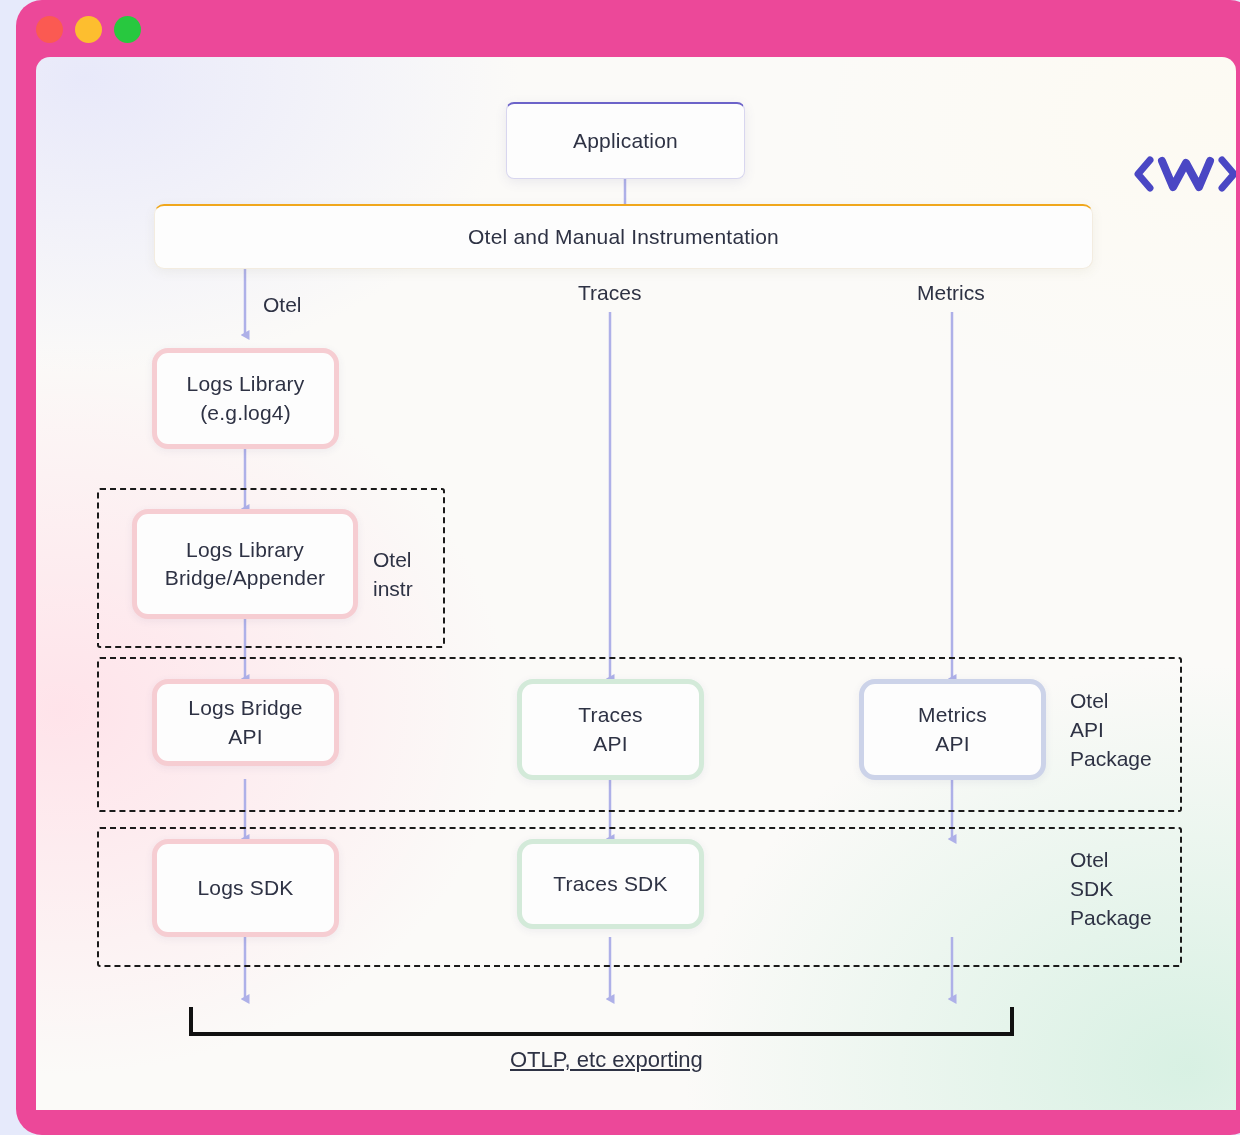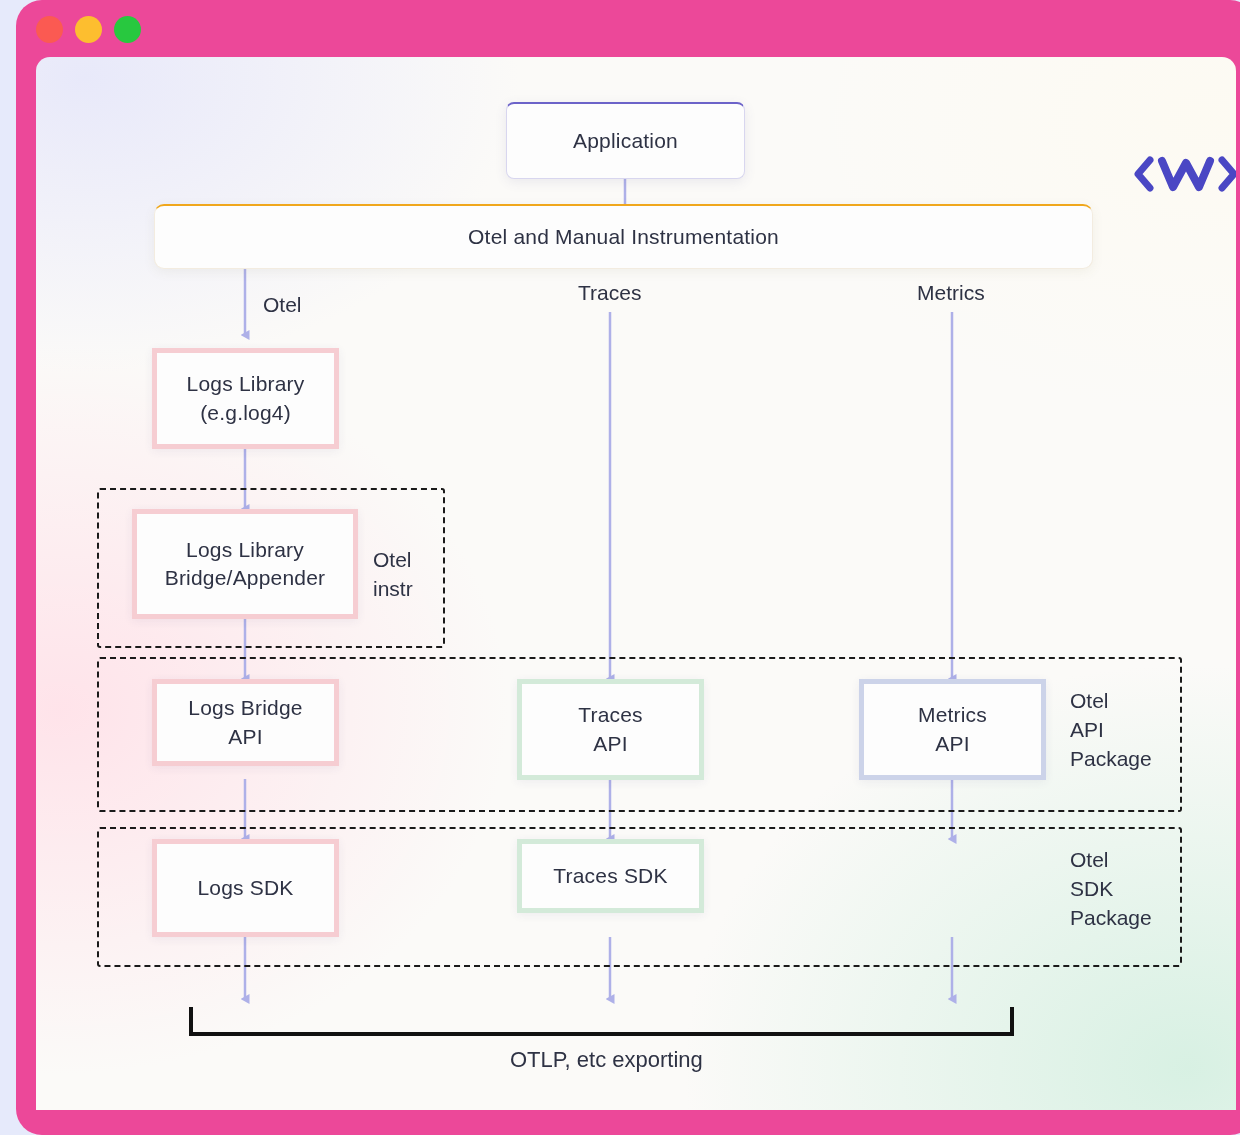--- a/index.html
+++ b/index.html
@@ -64,21 +64,21 @@
   .logo {
     position: absolute;
     left: 1098px; top: 93px;
     width: 104px; height: 48px;
   }
 
   
   .node {
     position: absolute;
     background: #fdfdfd;
-    border-radius: 0;
+    border-radius: 16px;
     display: flex;
     align-items: center;
     justify-content: center;
     text-align: center;
     color: #2e3244;
     font-size: 21px;
     line-height: 1.35;
     letter-spacing: .2px;
     box-shadow: 0 2px 9px rgba(60,60,110,.07);
   }
@@ -130,20 +130,21 @@
     color: #2e3244;
     font-size: 21px;
     white-space: nowrap;
   }
 
   .export-label {
     position: absolute;
     color: #2e3244;
     font-size: 22px;
     white-space: nowrap;
+    text-decoration: underline;
   }
 </style>
 </head>
 <body>
 
 <div class="window">
 
   <div class="titlebar">
     <span class="dot red"></span>
     <span class="dot yellow"></span>
@@ -235,21 +236,21 @@
       <div>API</div>
       <div>Package</div>
     </div>
 
     <div class="group" style="left:61px; top:770px; width:1085px; height:140px;"></div>
 
     <div class="node pink" style="left:116px; top:782px; width:187px; height:98px;">
       <span>Logs SDK</span>
     </div>
 
-    <div class="node greenb" style="left:481px; top:782px; width:187px; height:74px;">
+    <div class="node greenb" style="left:481px; top:782px; width:187px; height:90px;">
       <span>Traces SDK</span>
     </div>
 
 
     <div class="group-label" style="left:1034px; top:789px;">
       <div>Otel</div>
       <div>SDK</div>
       <div>Package</div>
     </div>
 

